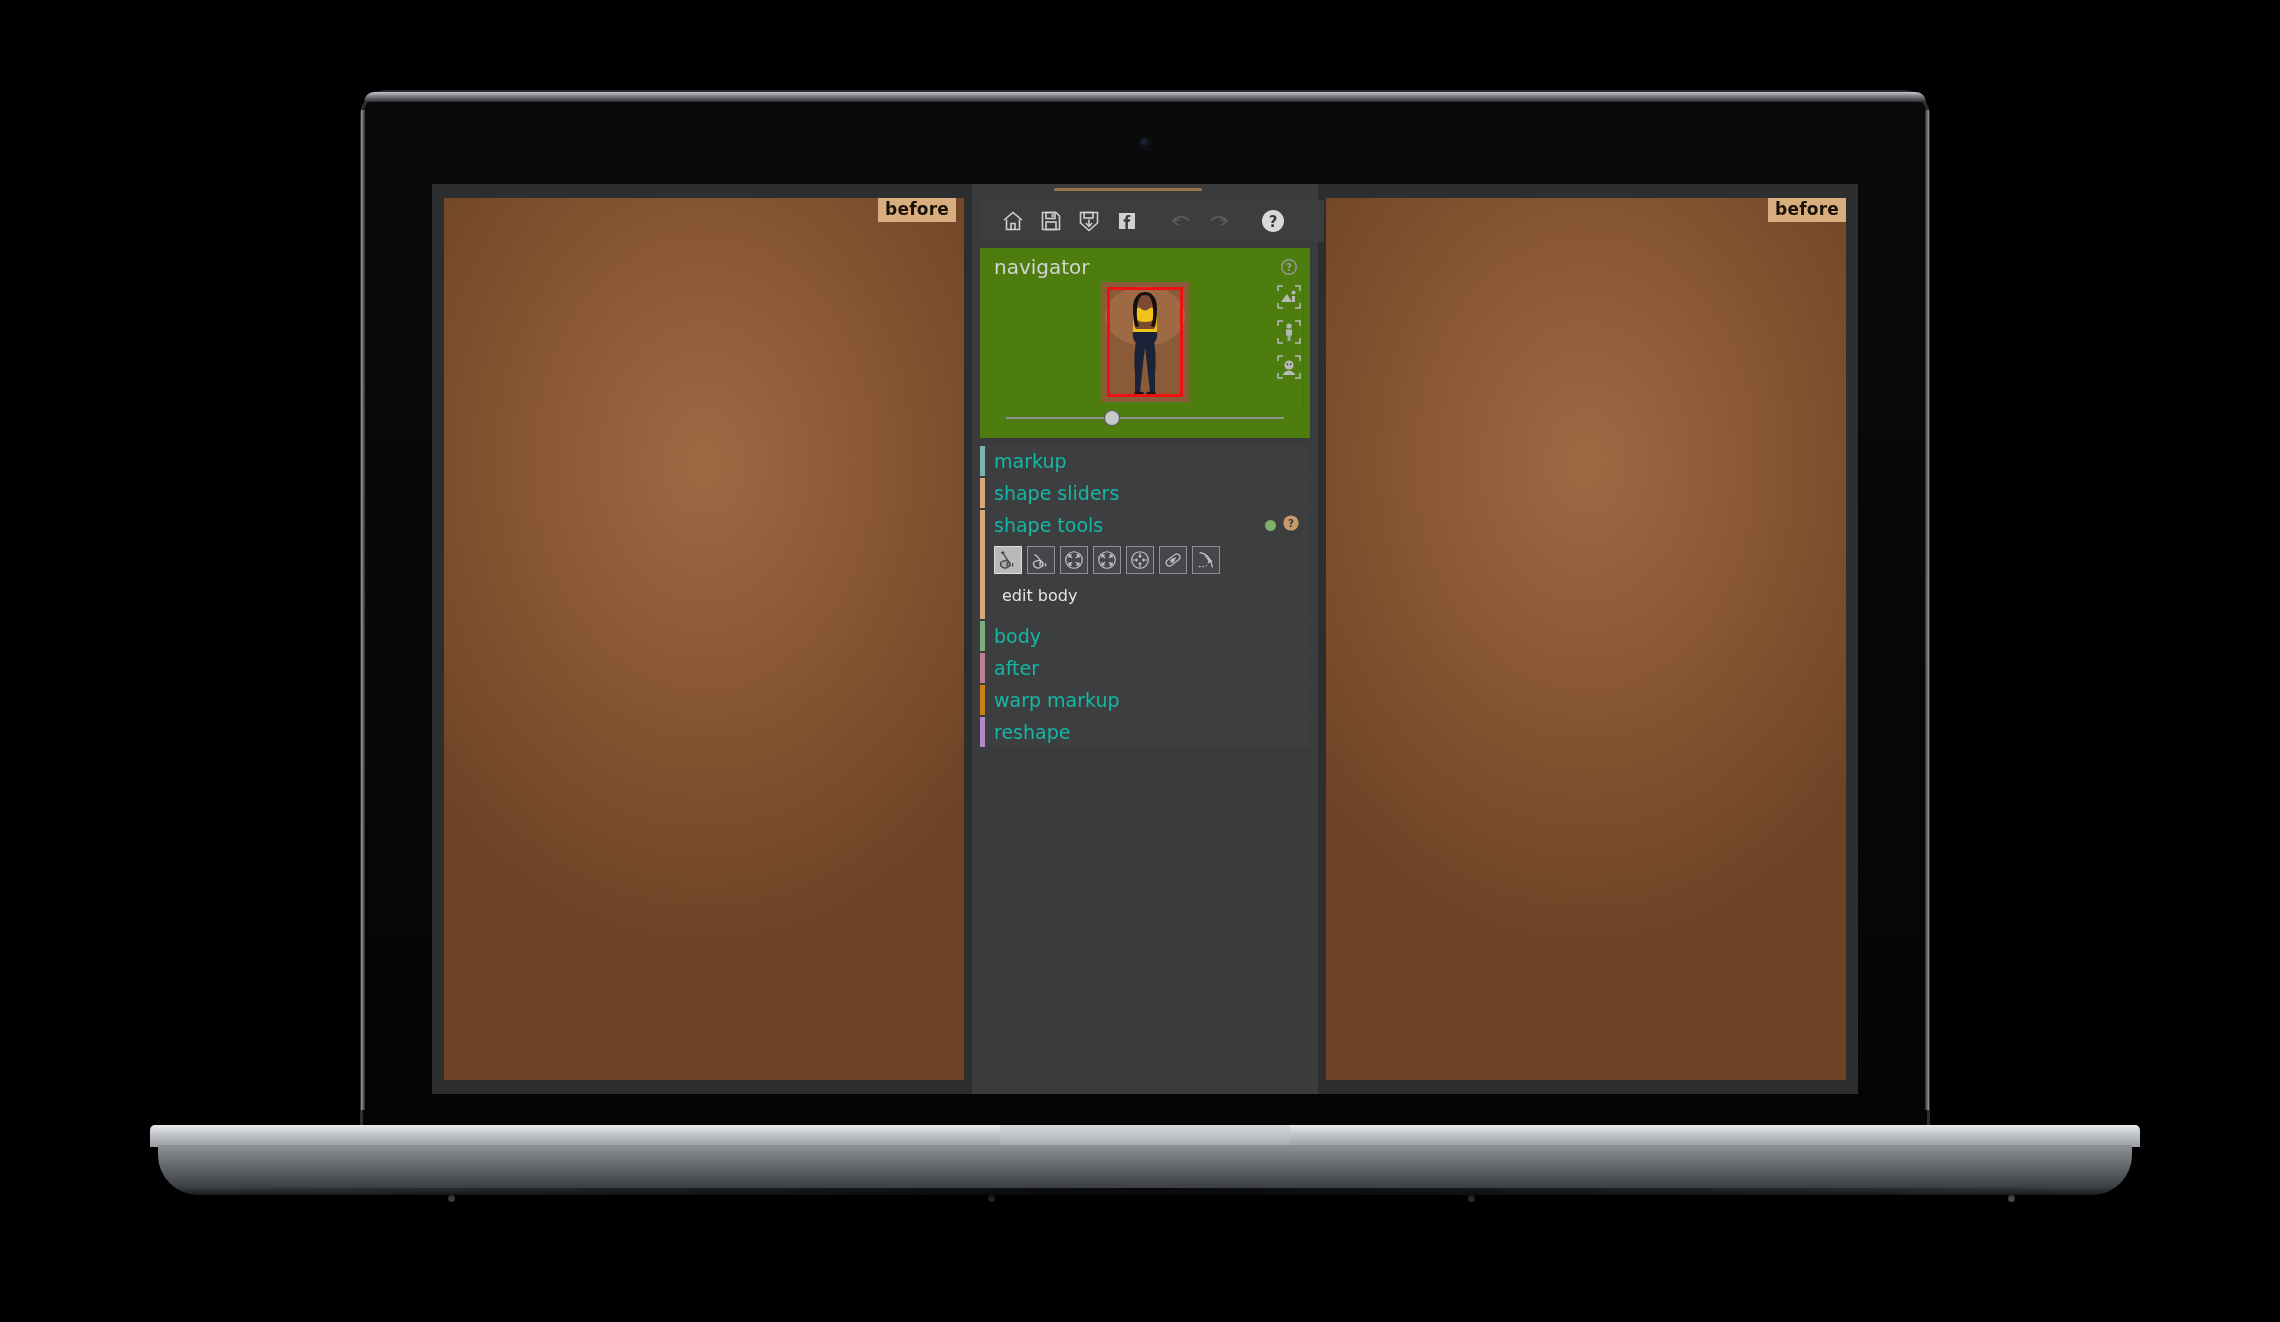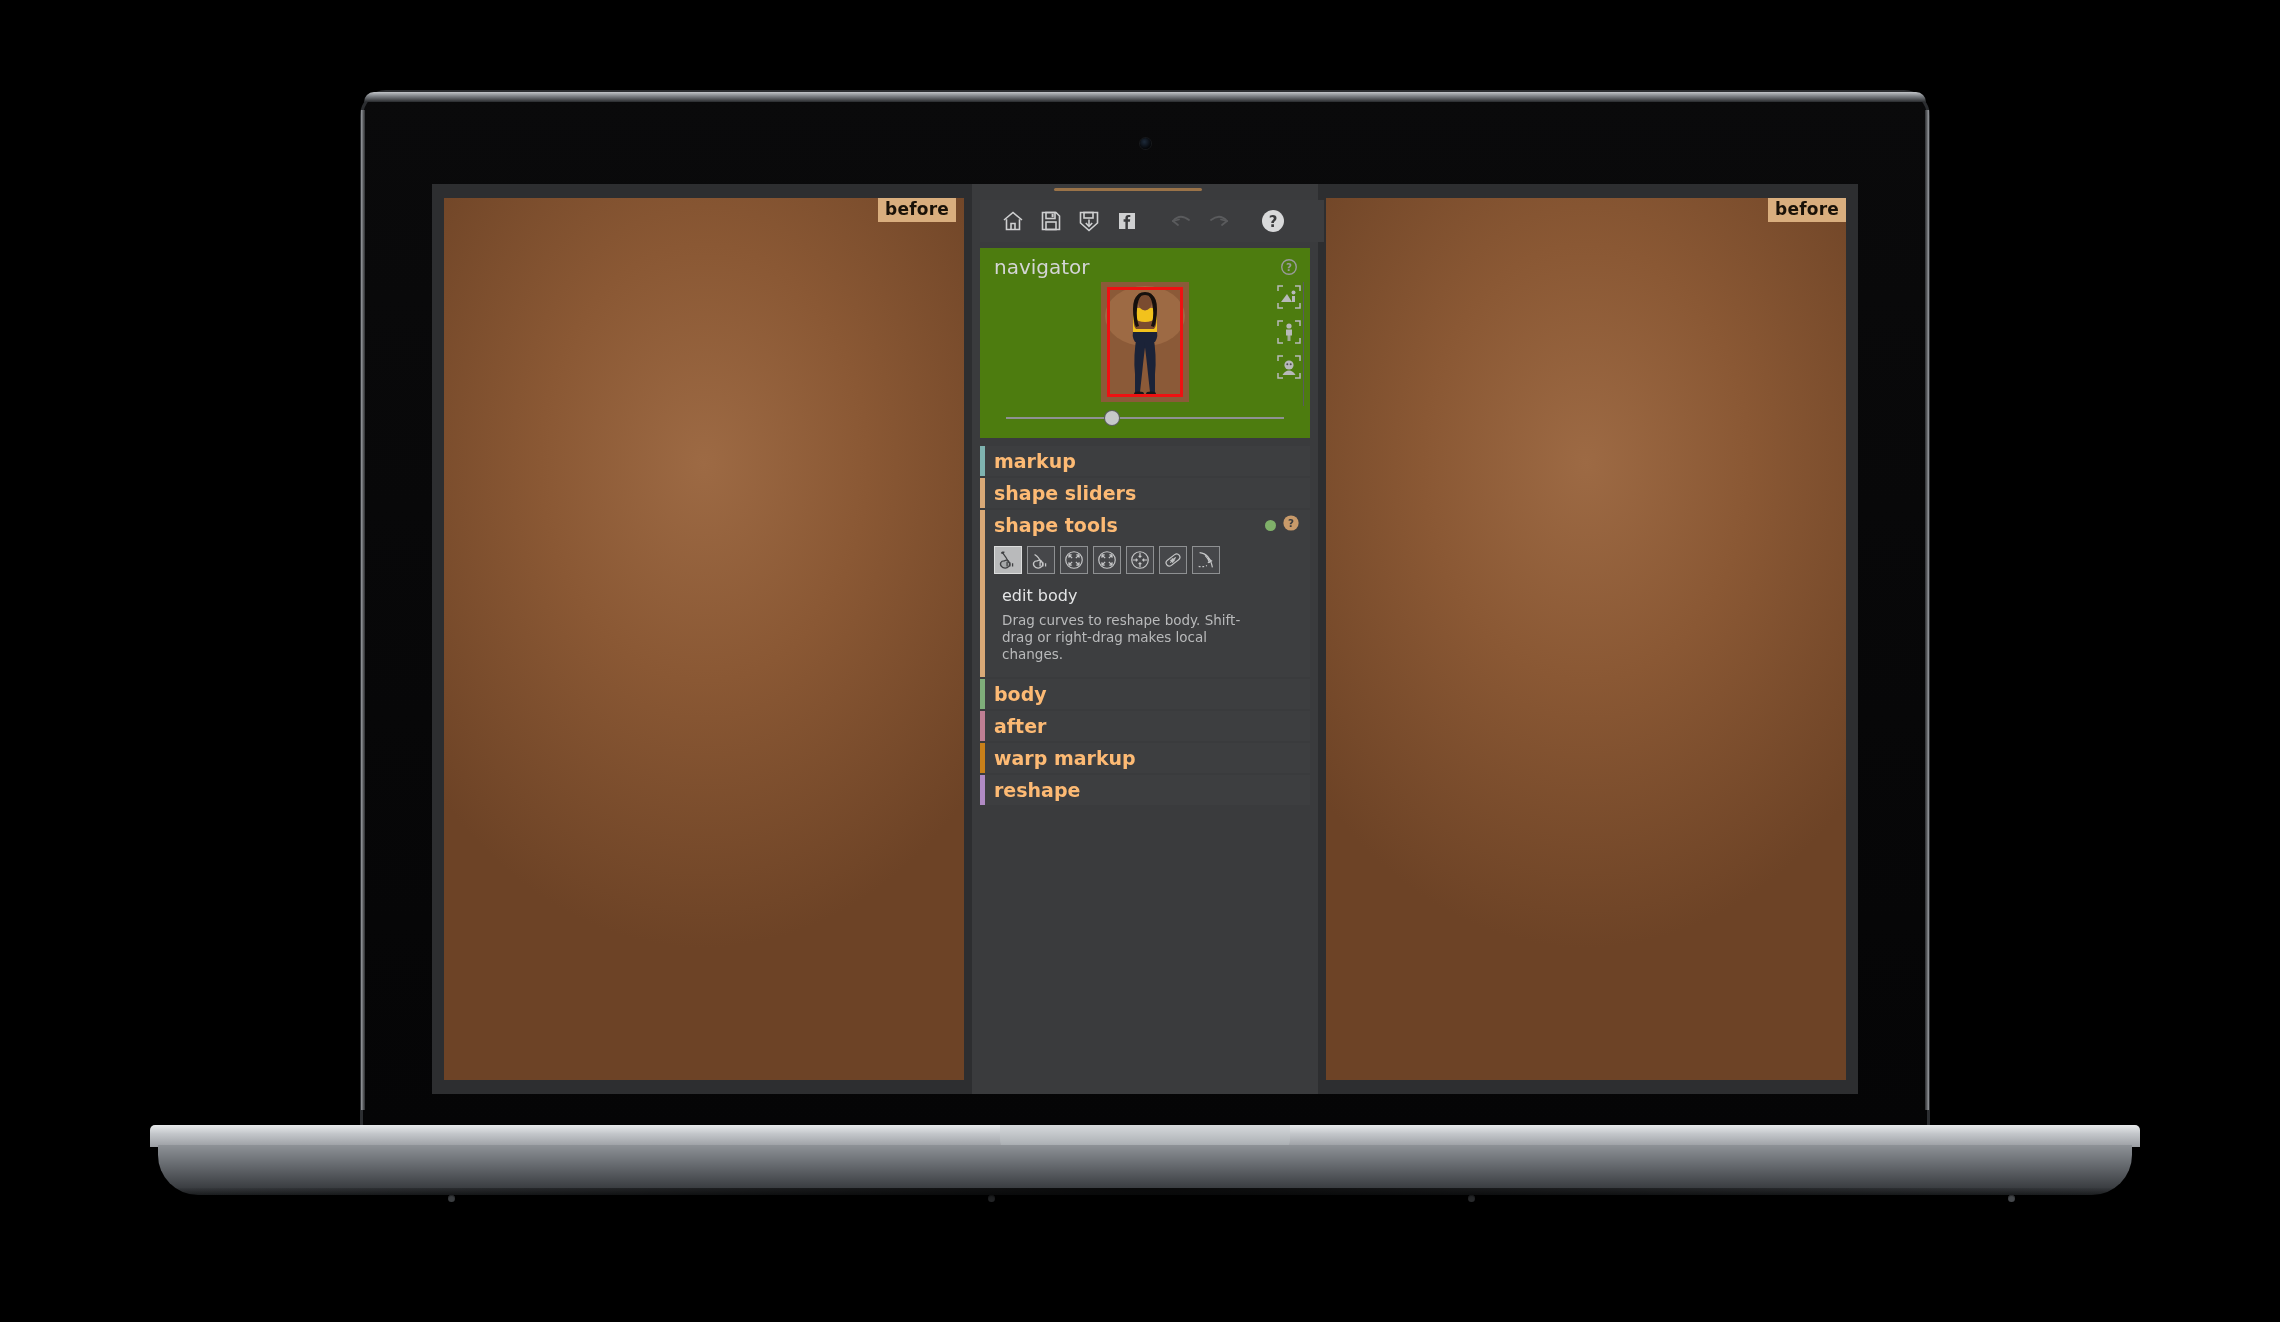--- a/index.html
+++ b/index.html
@@ -89,21 +89,21 @@
   #nav-slider{position:absolute;left:26px;right:26px;top:163px;height:14px;cursor:pointer;}
   #nav-track{position:absolute;left:0;right:0;top:6px;height:2px;background:#8f9193;}
   #nav-knob{position:absolute;top:0;width:14px;height:14px;margin-left:-7px;border-radius:50%;
             background:#c6c8ca;box-shadow:0 0 0 1px #5c5e60;}
 
   
   #panels{position:absolute;left:8px;top:262px;width:330px;}
   .panel{position:relative;margin-bottom:2px;background:#3d3e40;}
   .panel-accent{position:absolute;left:0;top:0;width:5px;height:100%;}
   .panel-head{height:30px;display:flex;align-items:center;padding-left:14px;cursor:pointer;}
-  .panel-title{color:#fdba74;font-size:19px;line-height:19px;font-weight:bold;}
+  .panel-title{color:#14b8a6;font-size:19px;line-height:19px;}
   .panel-head-right{margin-left:auto;display:flex;align-items:center;gap:6px;padding-right:10px;}
   .green-dot{width:11px;height:11px;border-radius:50%;background:#7fb069;}
   .panel-body{padding:4px 10px 14px 14px;}
 
   .tool-row{display:flex;gap:5px;margin-top:2px;}
   .tool-btn{width:28px;height:28px;box-sizing:border-box;border:1px solid #8e9092;
             background:#46474a;display:flex;align-items:center;justify-content:center;cursor:pointer;}
   .tool-btn.sel{background:#b9babb;border-color:#dcdddd;}
   .tool-name{color:#e3e4e5;font-size:16px;font-weight:normal;margin-top:12px;margin-left:8px;}
   .tool-desc{color:#b9babb;font-size:13.5px;line-height:17px;margin-top:7px;margin-left:8px;
@@ -414,21 +414,20 @@
                     <svg width="22" height="22" viewBox="0 0 24 24" fill="none" stroke="#c5c6c7" stroke-width="1.3">
                       <path d="M5 4 q11 1 14 16"></path>
                       <path d="M4 19 q5 1 9 -1" stroke-dasharray="2 2"></path>
                       <path d="M14 10 l4 3 l-4 2"></path>
                       <path d="M11 7 q4 4 5 8"></path>
                     </svg>
                   </div>
 
                 </div>
                 <div class="tool-name">edit body</div>
-                <div class="tool-desc">Drag curves to reshape body.  Shift-drag or right-drag makes local changes.</div>
               </div>
             </div>
 
             <div class="panel">
               <div class="panel-accent" style="background: rgb(127, 174, 122);"></div>
               <div class="panel-head">
                 <span class="panel-title">body</span>
               </div>
             </div>
 

